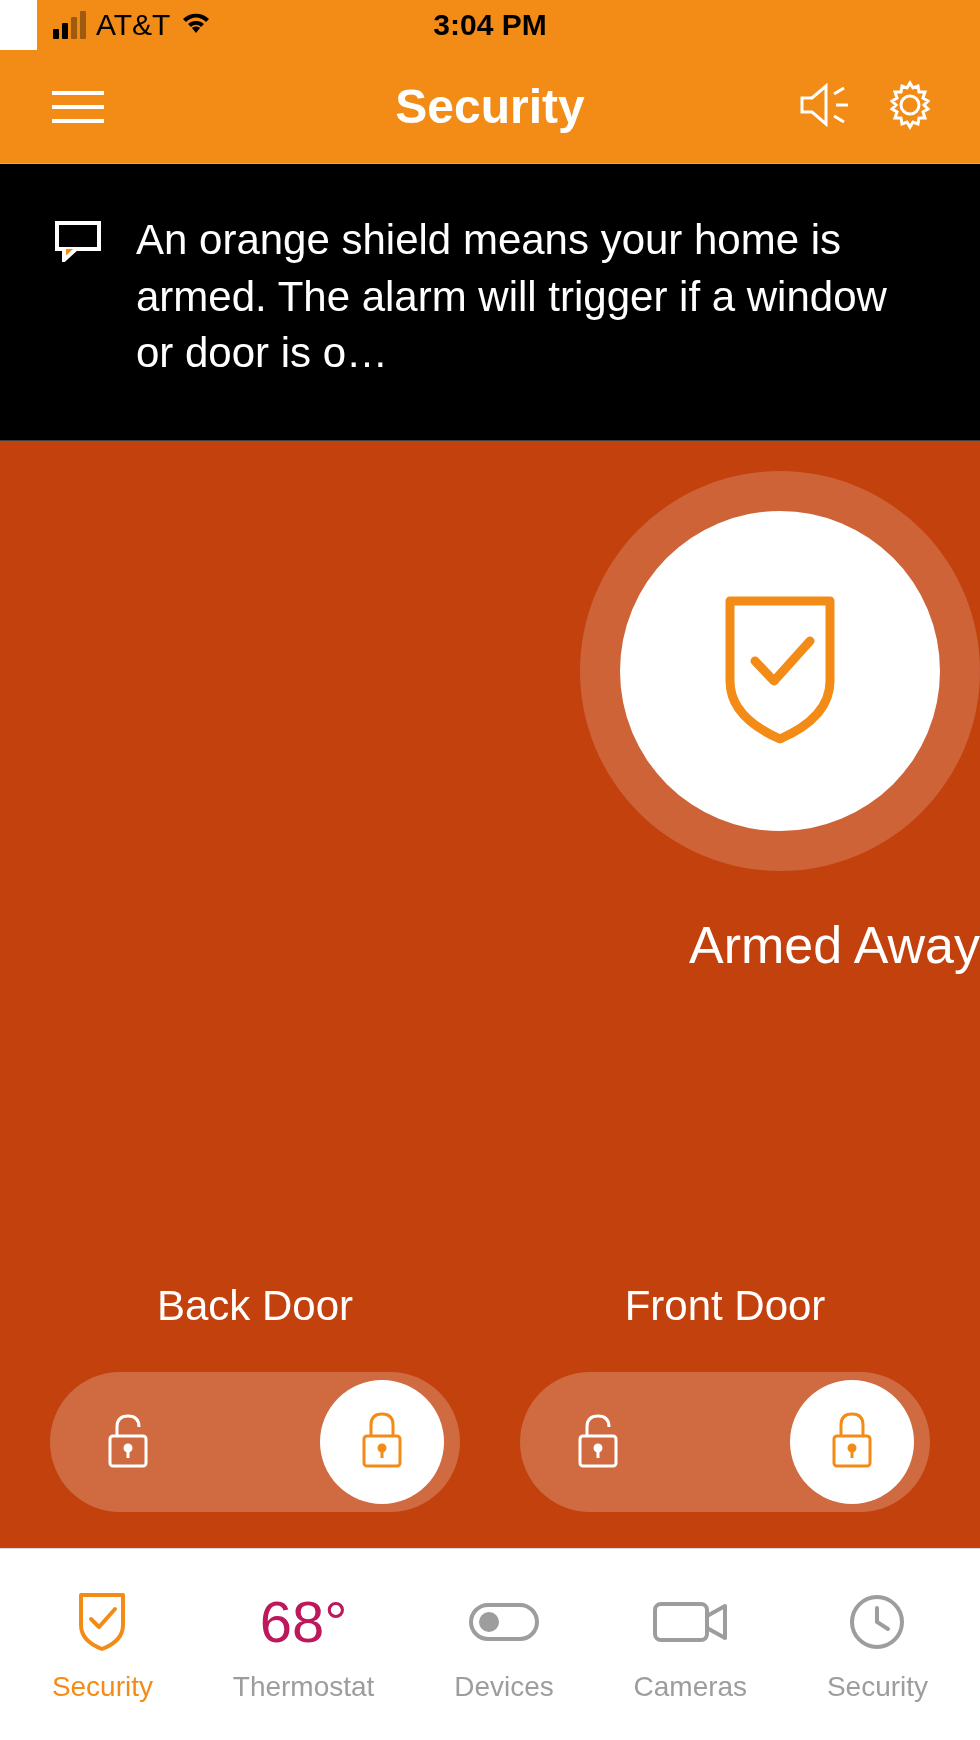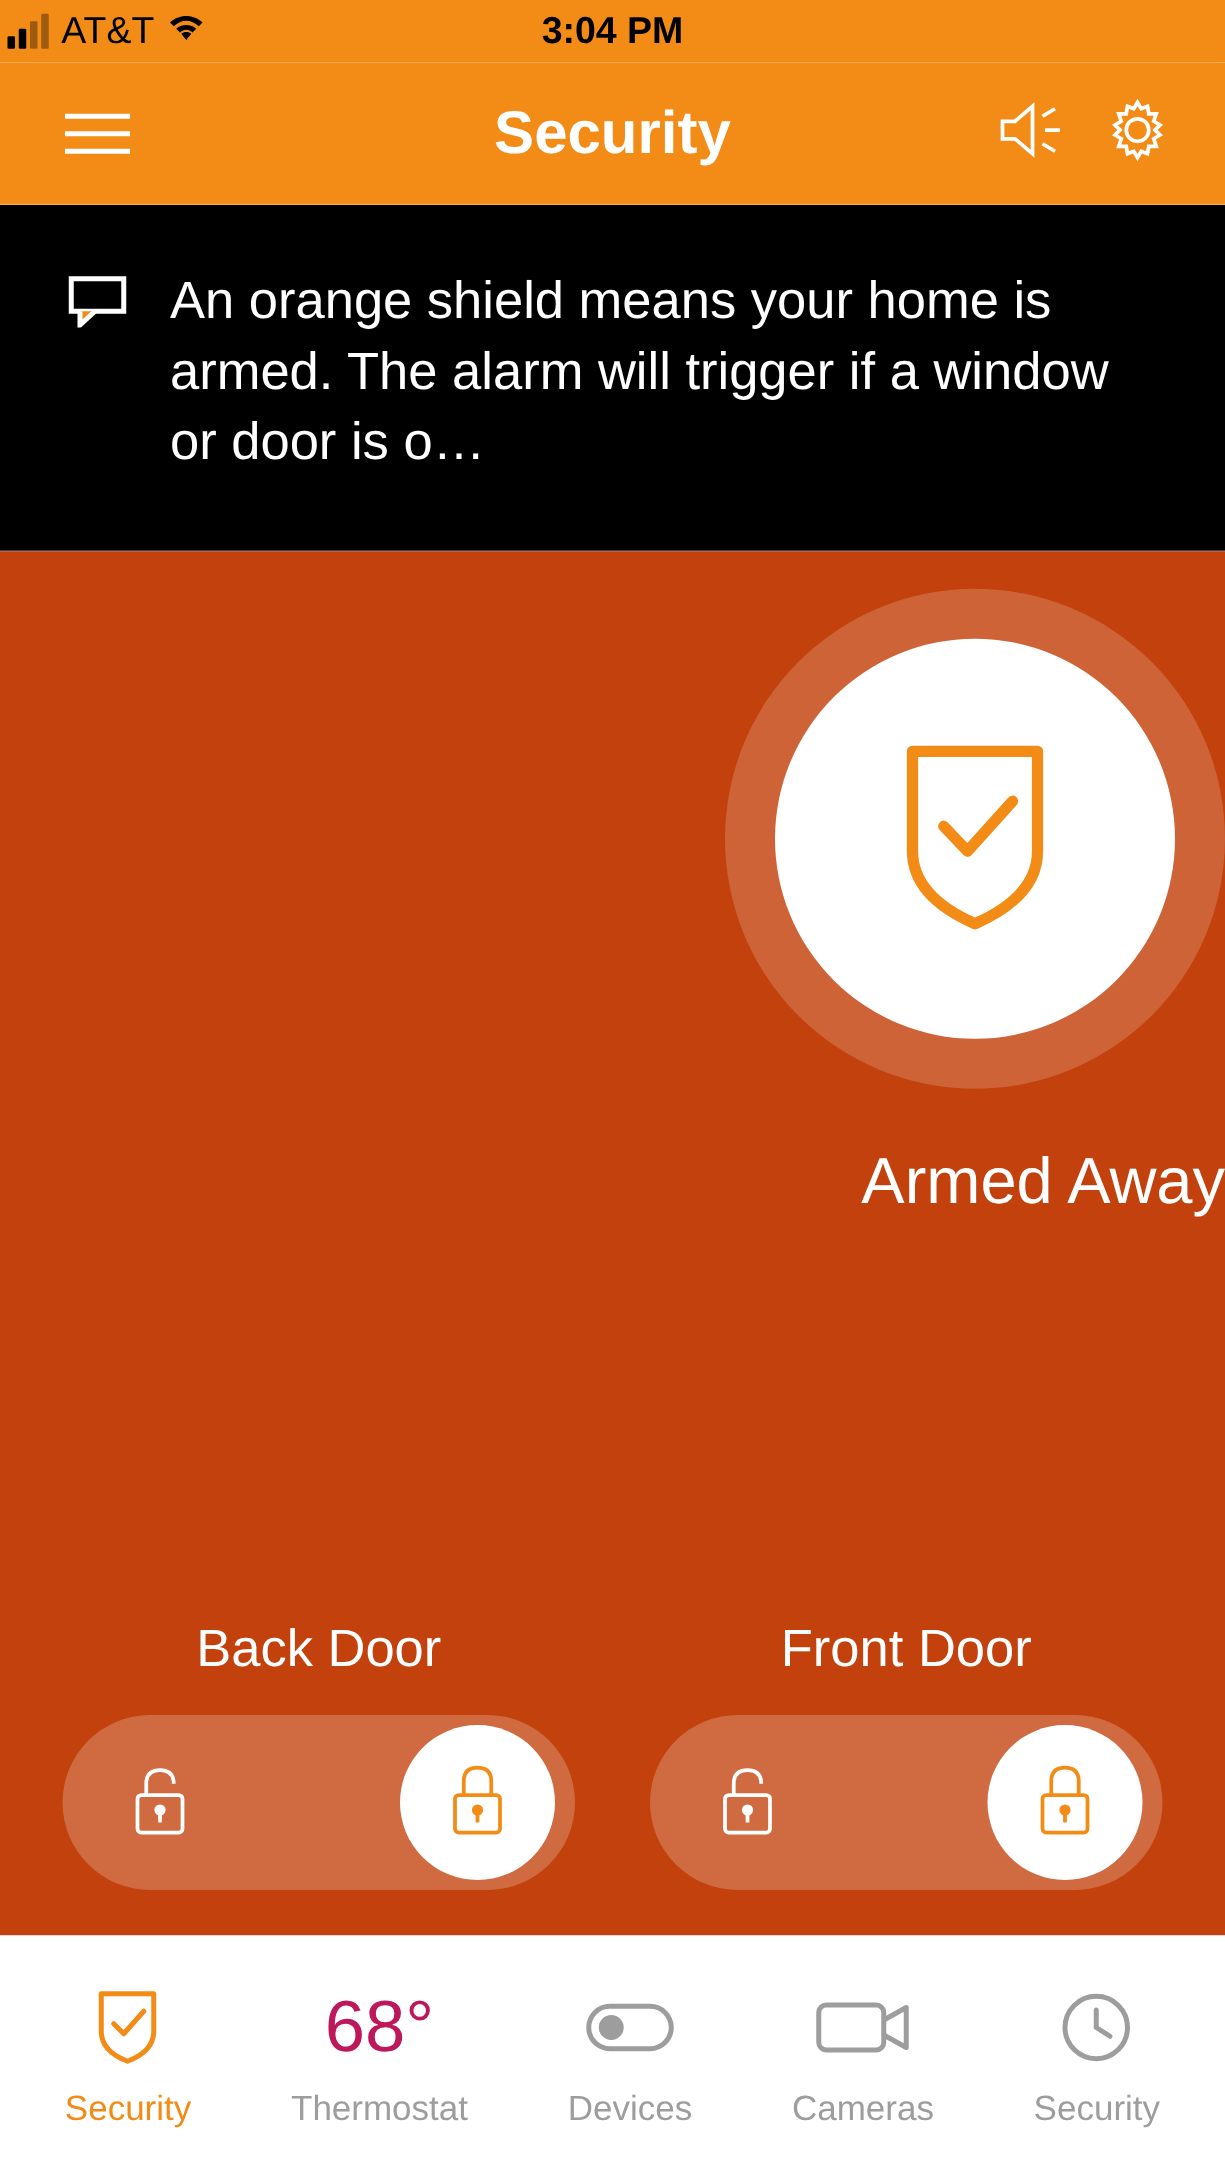--- a/index.html
+++ b/index.html
@@ -7,23 +7,24 @@
   body { display: flex; flex-direction: column; background: #ffffff; }
 
   
   .status-bar {
     height: 50px;
     background: #f38b17;
     color: #000;
     display: flex;
     align-items: center;
     justify-content: space-between;
-    padding: 0 6px;
+    padding: 0 16px;
     font-size: 30px;
     font-weight: 500;
+    margin-left: 37px;
   }
   .status-left, .status-right { display: flex; align-items: center; gap: 10px; }
   .status-center { position: absolute; left: 50%; transform: translateX(-50%); font-weight: 600; }
 
   .sig-bars { display: flex; align-items: flex-end; gap: 3px; }
   .sig-bars span { width: 6px; background: #000; display: block; border-radius: 1px; }
   .sig-bars span:nth-child(1){ height: 10px; }
   .sig-bars span:nth-child(2){ height: 16px; }
   .sig-bars span:nth-child(3){ height: 22px; background: rgba(0,0,0,0.35); }
   .sig-bars span:nth-child(4){ height: 28px; background: rgba(0,0,0,0.35); }
@@ -86,21 +87,21 @@
   
   .locks-row {
     position: absolute;
     bottom: 36px;
     width: 100%;
     padding: 0 50px;
     display: flex;
     gap: 60px;
   }
   .lock-col { flex: 1; display: flex; flex-direction: column; align-items: center; }
-  .lock-label { color: #fff; font-size: 42px; font-weight: 400; margin-bottom: 29px; }
+  .lock-label { color: #fff; font-size: 42px; font-weight: 400; margin-bottom: 42px; }
   .lock-toggle {
     width: 100%; height: 140px; border-radius: 80px;
     background: rgba(255,255,255,0.22);
     display: flex; align-items: center; justify-content: space-between;
     padding: 0 16px;
     cursor: pointer;
   }
   .toggle-side { width: 124px; height: 124px; border-radius: 50%; display: flex; align-items: center; justify-content: center; }
   .toggle-side.selected { background: #fff; }
   .toggle-side.unselected { }

